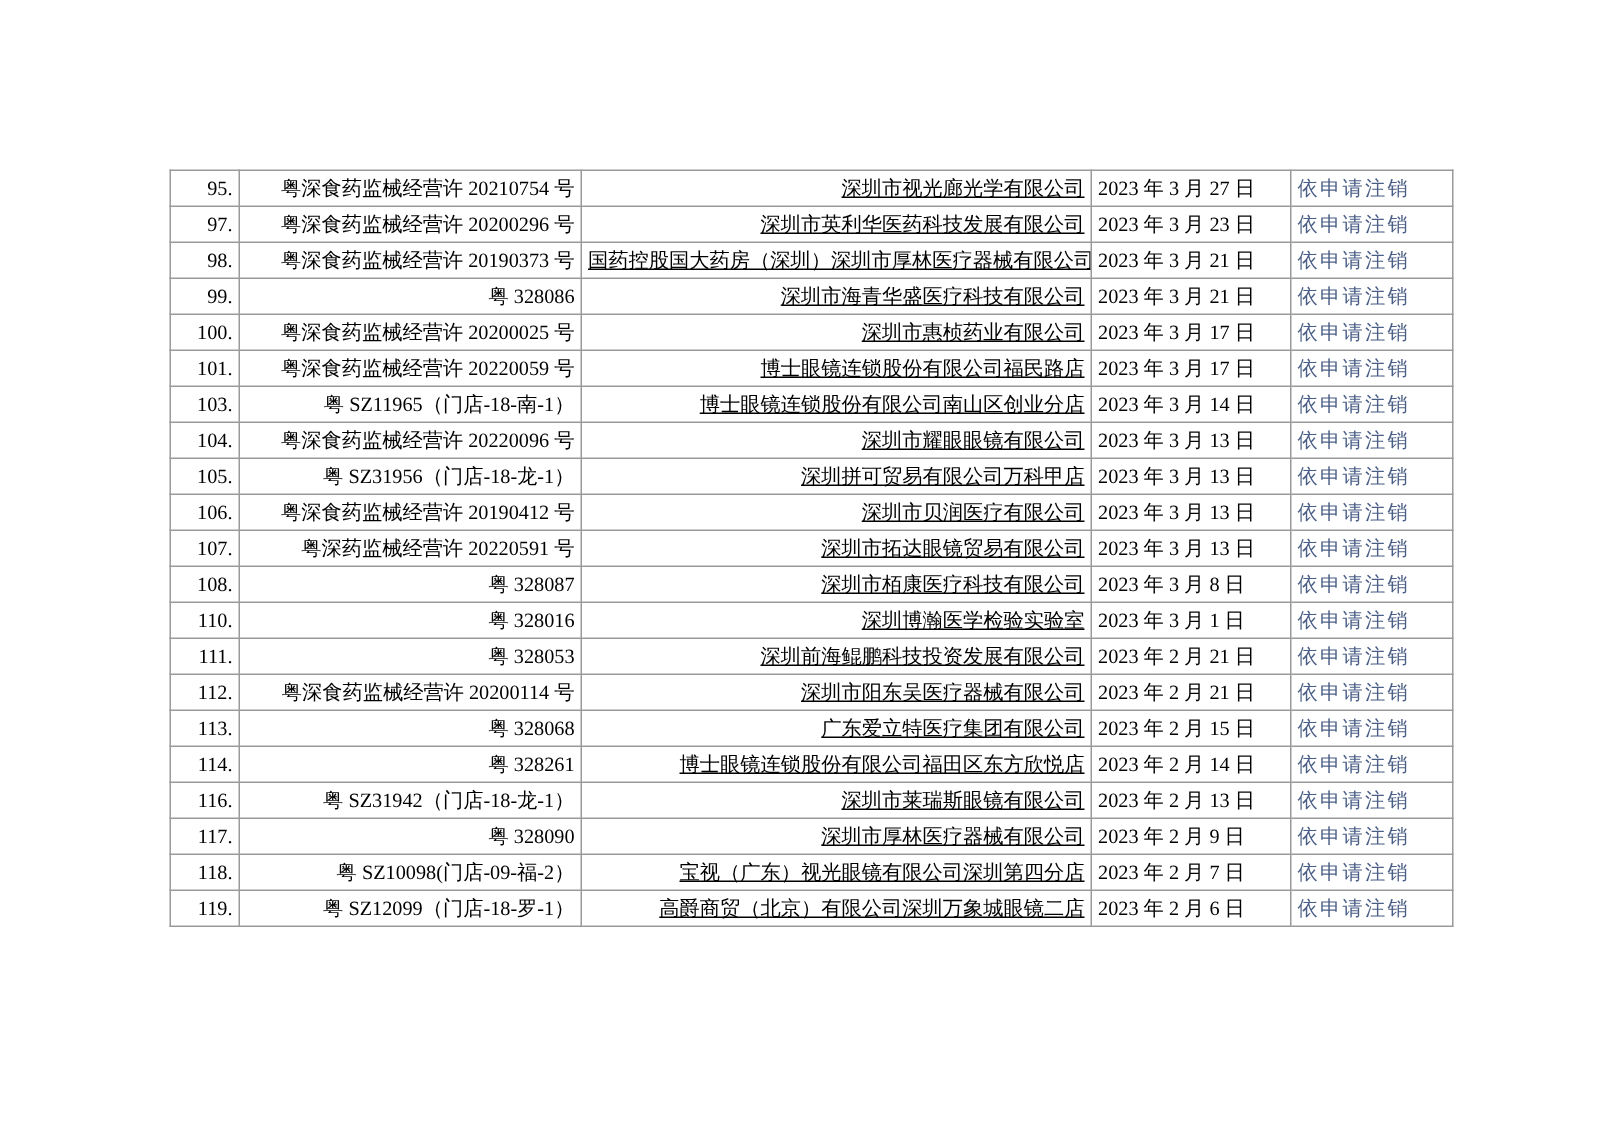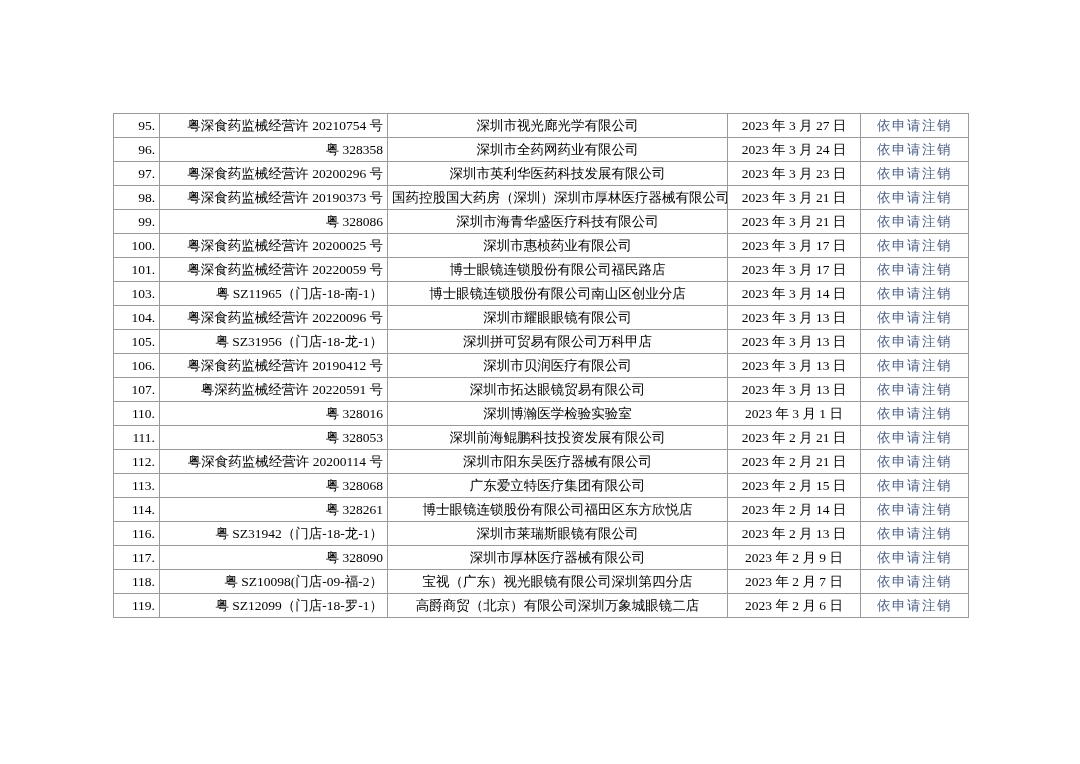--- a/index.html
+++ b/index.html
@@ -55,30 +55,30 @@
     padding-right: 8px;
     font-family: "Liberation Serif", serif;
     font-size: 13.5px;
   }
   td.license {
     text-align: right;
     padding-left: 7px;
     font-size: 13px;
   }
   td.name {
-    text-align: center;
+    text-align: right;
     padding-left: 7px;
     font-size: 13px;
+    text-decoration: underline;
   }
   td.date {
-    text-align: center;
     font-size: 13px;
   }
   td.status {
-    text-align: center;
+    text-align: left;
     font-size: 12.5px;
     color: #4b5f86;
     letter-spacing: 1.5px;
   }
 </style>
 </head>
 <body>
 
 <div class="page">
   <div class="table-wrap">
@@ -92,27 +92,20 @@
       </colgroup>
       <tbody id="table-body">
           <tr>
             <td class="idx">95.</td>
             <td class="license">粤深食药监械经营许 20210754 号</td>
             <td class="name">深圳市视光廊光学有限公司</td>
             <td class="date">2023 年 3 月 27 日</td>
             <td class="status">依申请注销</td>
           </tr>
           <tr>
-            <td class="idx">96.</td>
-            <td class="license">粤 328358</td>
-            <td class="name">深圳市全药网药业有限公司</td>
-            <td class="date">2023 年 3 月 24 日</td>
-            <td class="status">依申请注销</td>
-          </tr>
-          <tr>
             <td class="idx">97.</td>
             <td class="license">粤深食药监械经营许 20200296 号</td>
             <td class="name">深圳市英利华医药科技发展有限公司</td>
             <td class="date">2023 年 3 月 23 日</td>
             <td class="status">依申请注销</td>
           </tr>
           <tr>
             <td class="idx">98.</td>
             <td class="license">粤深食药监械经营许 20190373 号</td>
             <td class="name">国药控股国大药房（深圳）深圳市厚林医疗器械有限公司</td>
@@ -166,20 +159,27 @@
             <td class="license">粤深食药监械经营许 20190412 号</td>
             <td class="name">深圳市贝润医疗有限公司</td>
             <td class="date">2023 年 3 月 13 日</td>
             <td class="status">依申请注销</td>
           </tr>
           <tr>
             <td class="idx">107.</td>
             <td class="license">粤深药监械经营许 20220591 号</td>
             <td class="name">深圳市拓达眼镜贸易有限公司</td>
             <td class="date">2023 年 3 月 13 日</td>
+            <td class="status">依申请注销</td>
+          </tr>
+          <tr>
+            <td class="idx">108.</td>
+            <td class="license">粤 328087</td>
+            <td class="name">深圳市栢康医疗科技有限公司</td>
+            <td class="date">2023 年 3 月 8 日</td>
             <td class="status">依申请注销</td>
           </tr>
           <tr>
             <td class="idx">110.</td>
             <td class="license">粤 328016</td>
             <td class="name">深圳博瀚医学检验实验室</td>
             <td class="date">2023 年 3 月 1 日</td>
             <td class="status">依申请注销</td>
           </tr>
           <tr>

